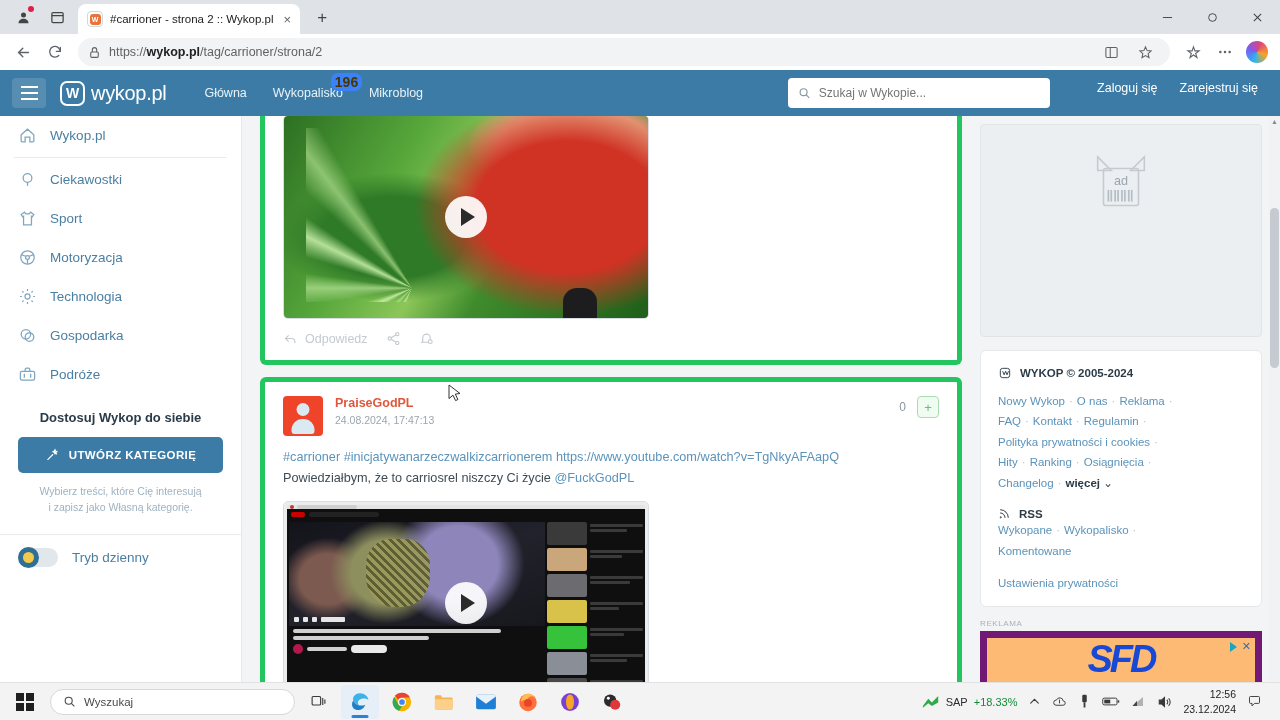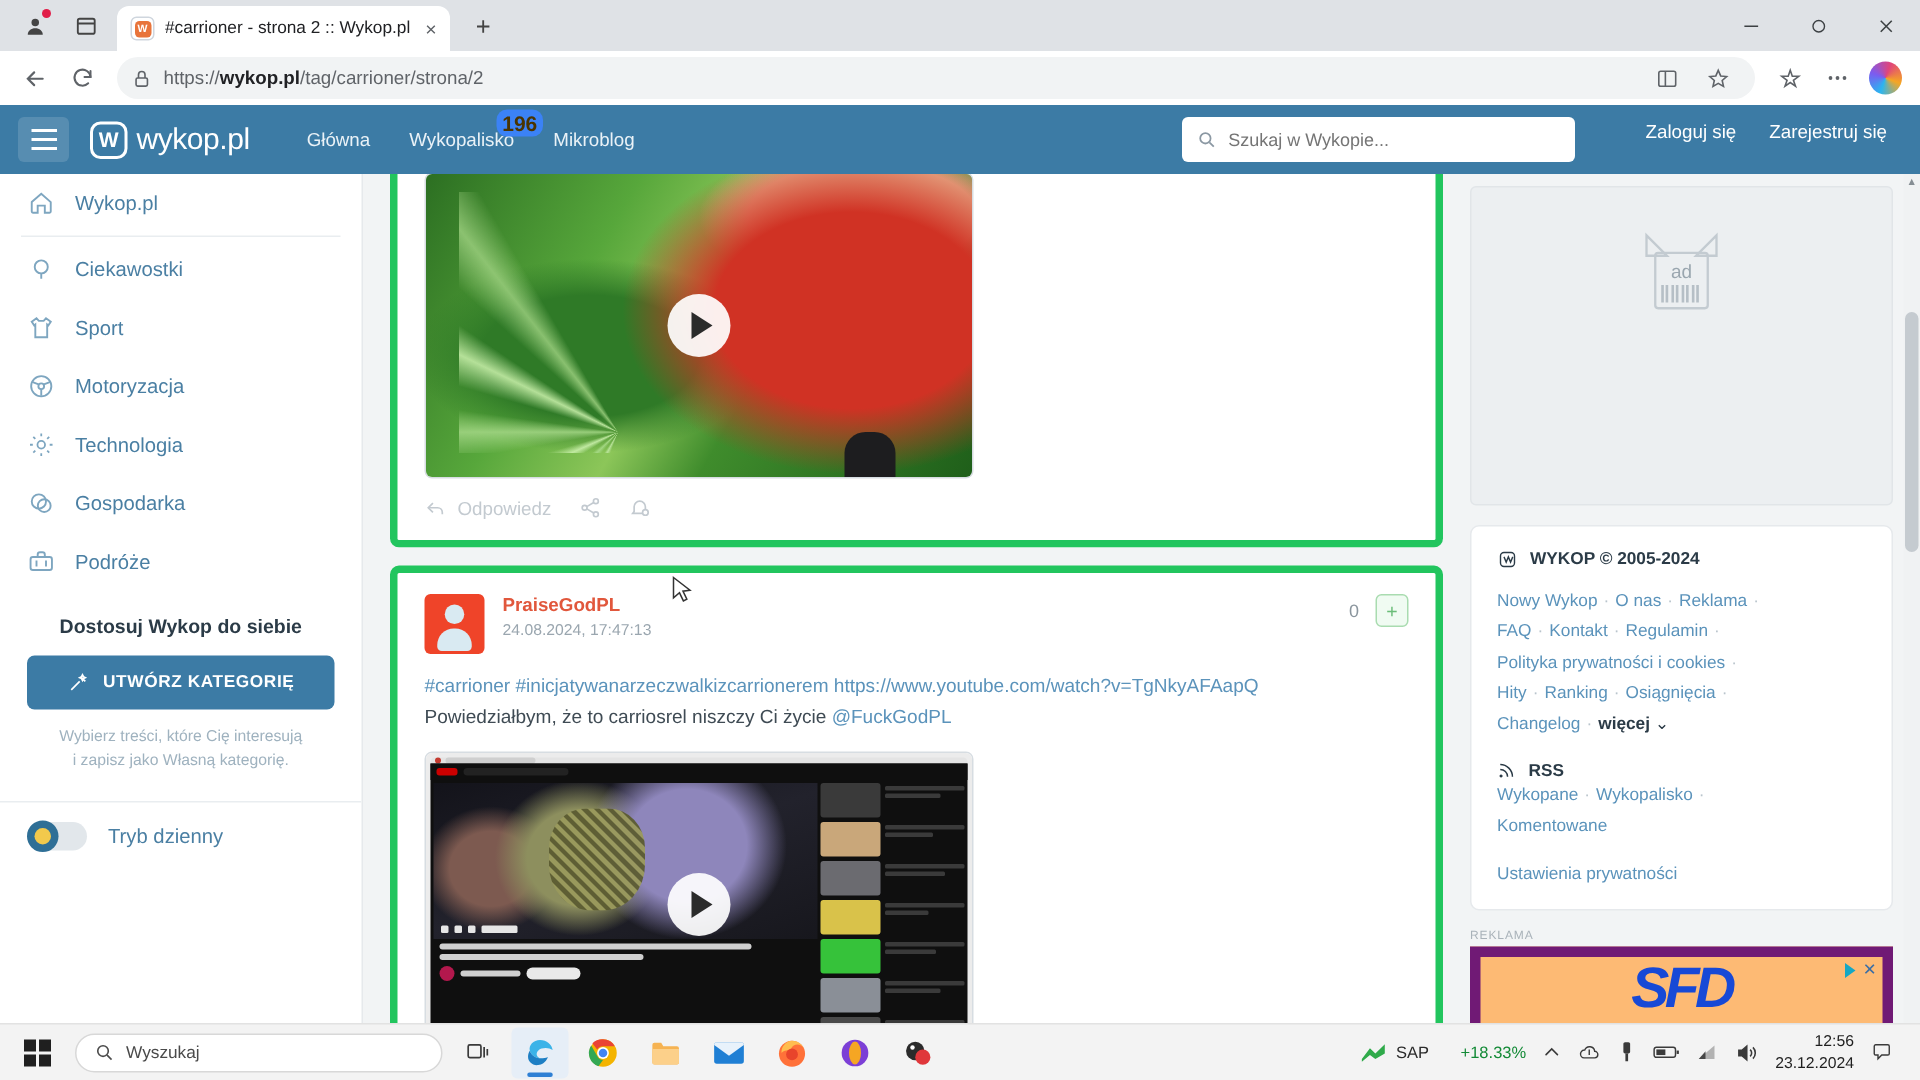--- a/index.html
+++ b/index.html
@@ -402,21 +402,21 @@
     content: ''; position: absolute; bottom: 1px; left: 50%;
     transform: translateX(-50%); width: 17px; height: 2.5px;
     background: #2e7fd4; border-radius: 2px;
   }
   .tb-app.active { background: #e6eef7; }
   .tray {
     margin-left: auto; display: flex; align-items: center;
     gap: 11px; padding-right: 10px;
   }
   .stock { display: flex; align-items: center; gap: 6px; font-size: 11px; color: #2b2b2b; }
-  .stock .pct { color: #138a36; margin-left: 15px; }
+  .stock .pct { color: #138a36; }
   .tray-icon { color: #3a3a3a; display: flex; align-items: center; }
   .clock { font-size: 10.5px; color: #1f1f1f; text-align: right; line-height: 1.35; }
 </style>
 </head>
 <body>
 
 <div class="browser">
 
   <div class="tabstrip">
     <div class="profile-btn">

